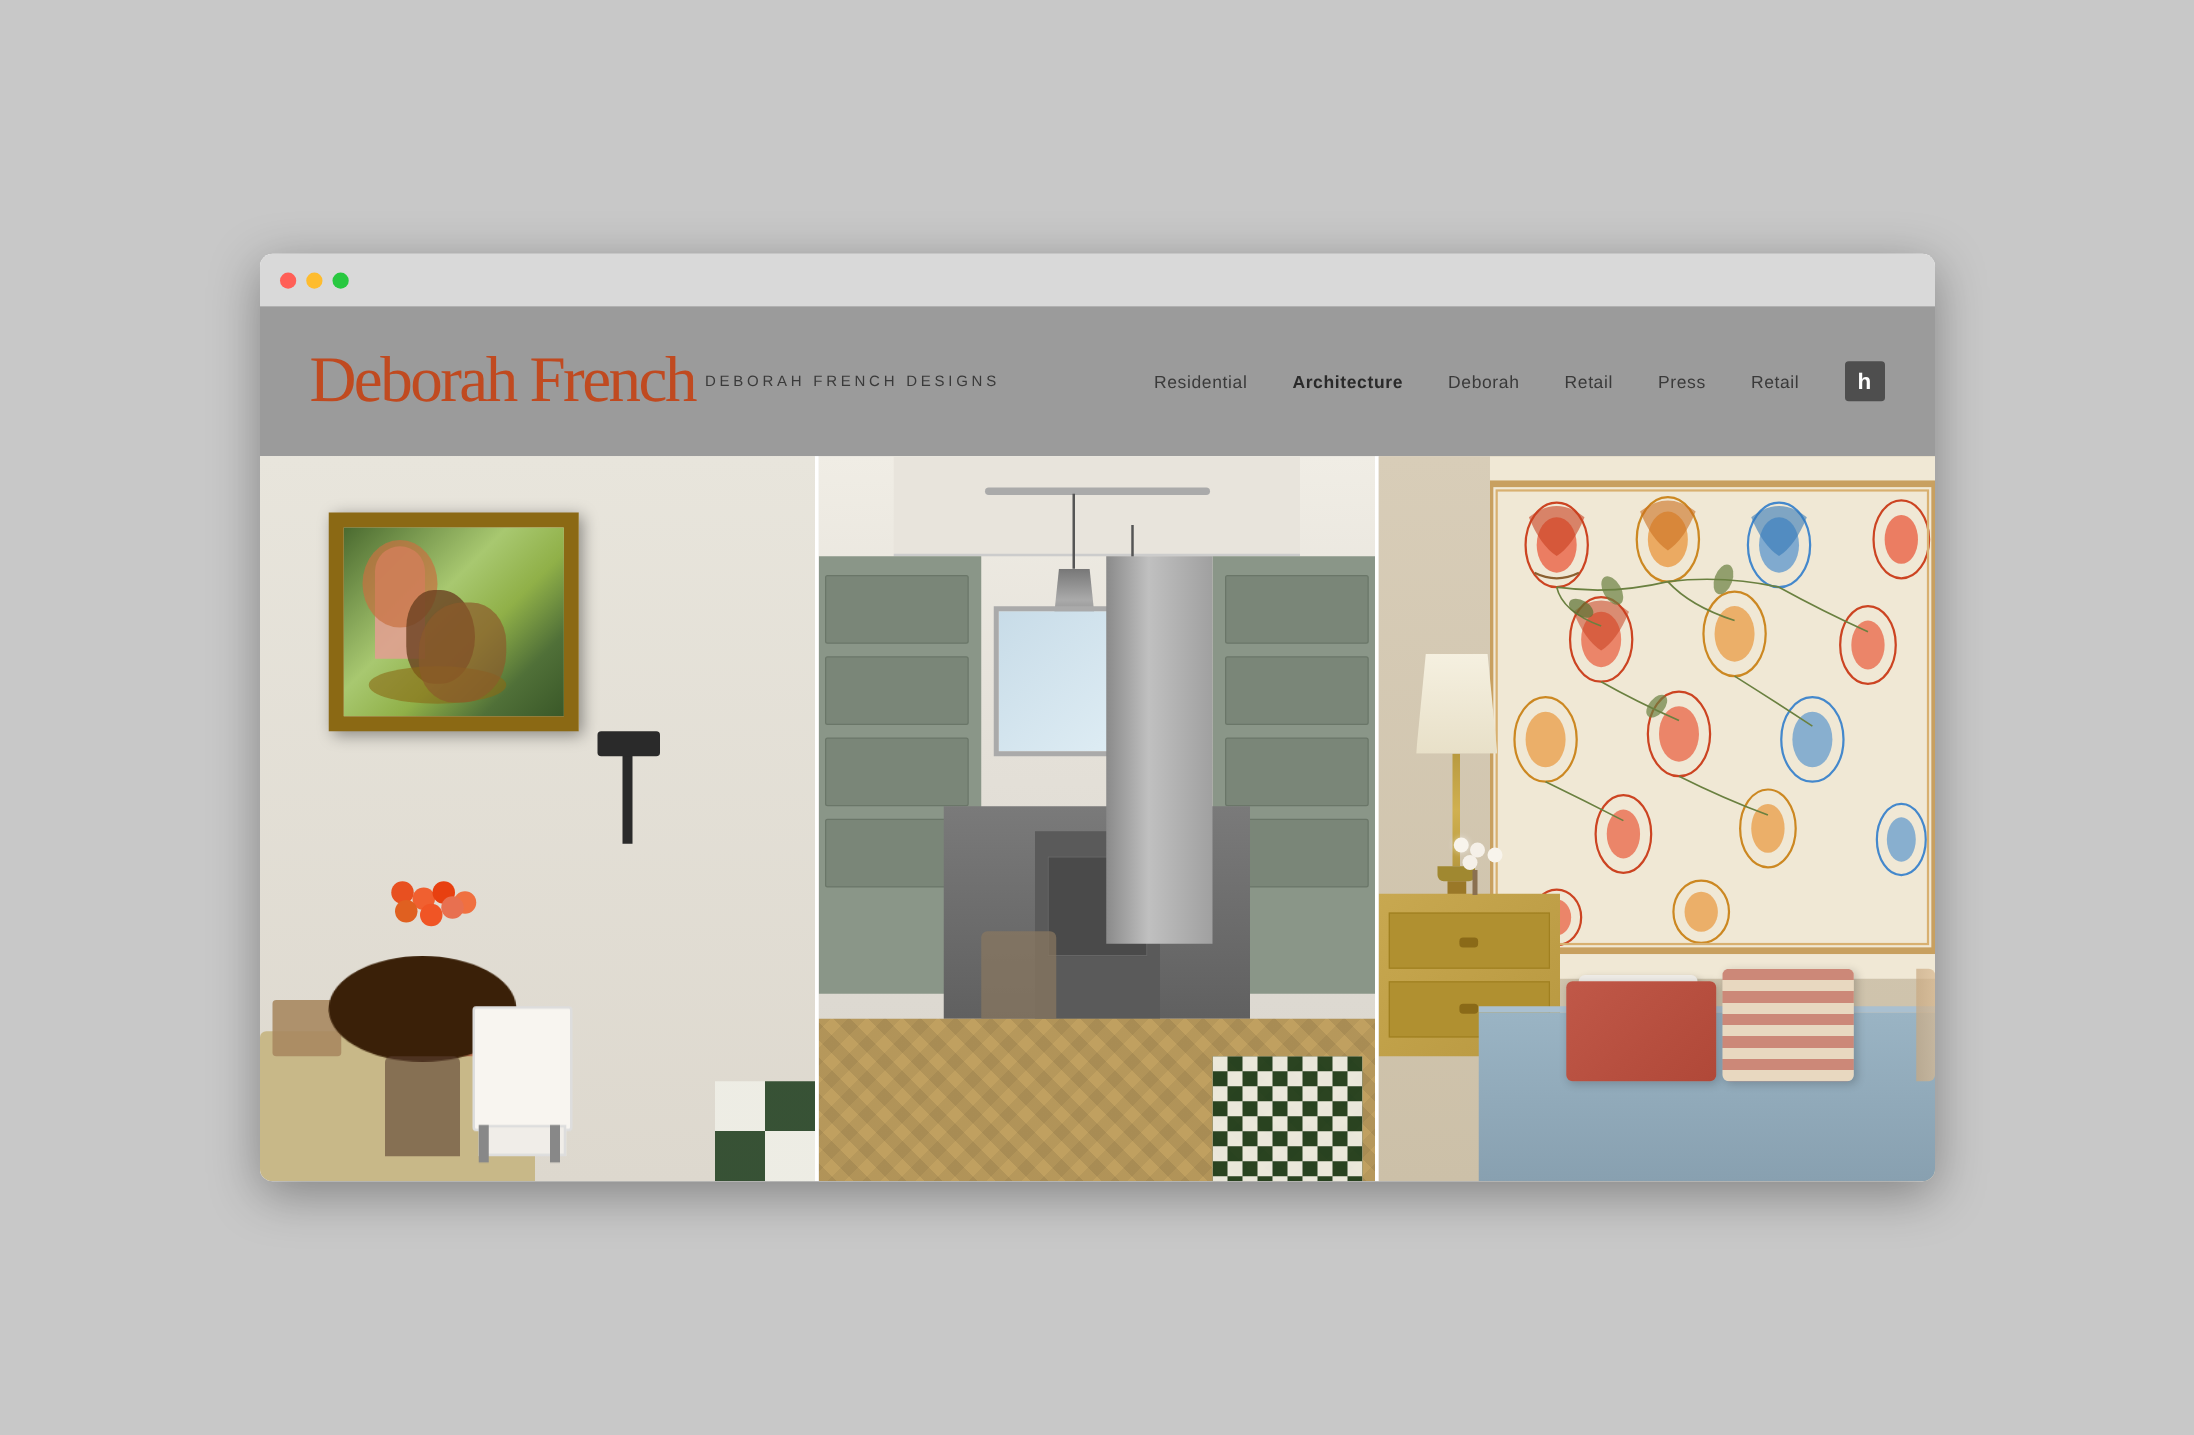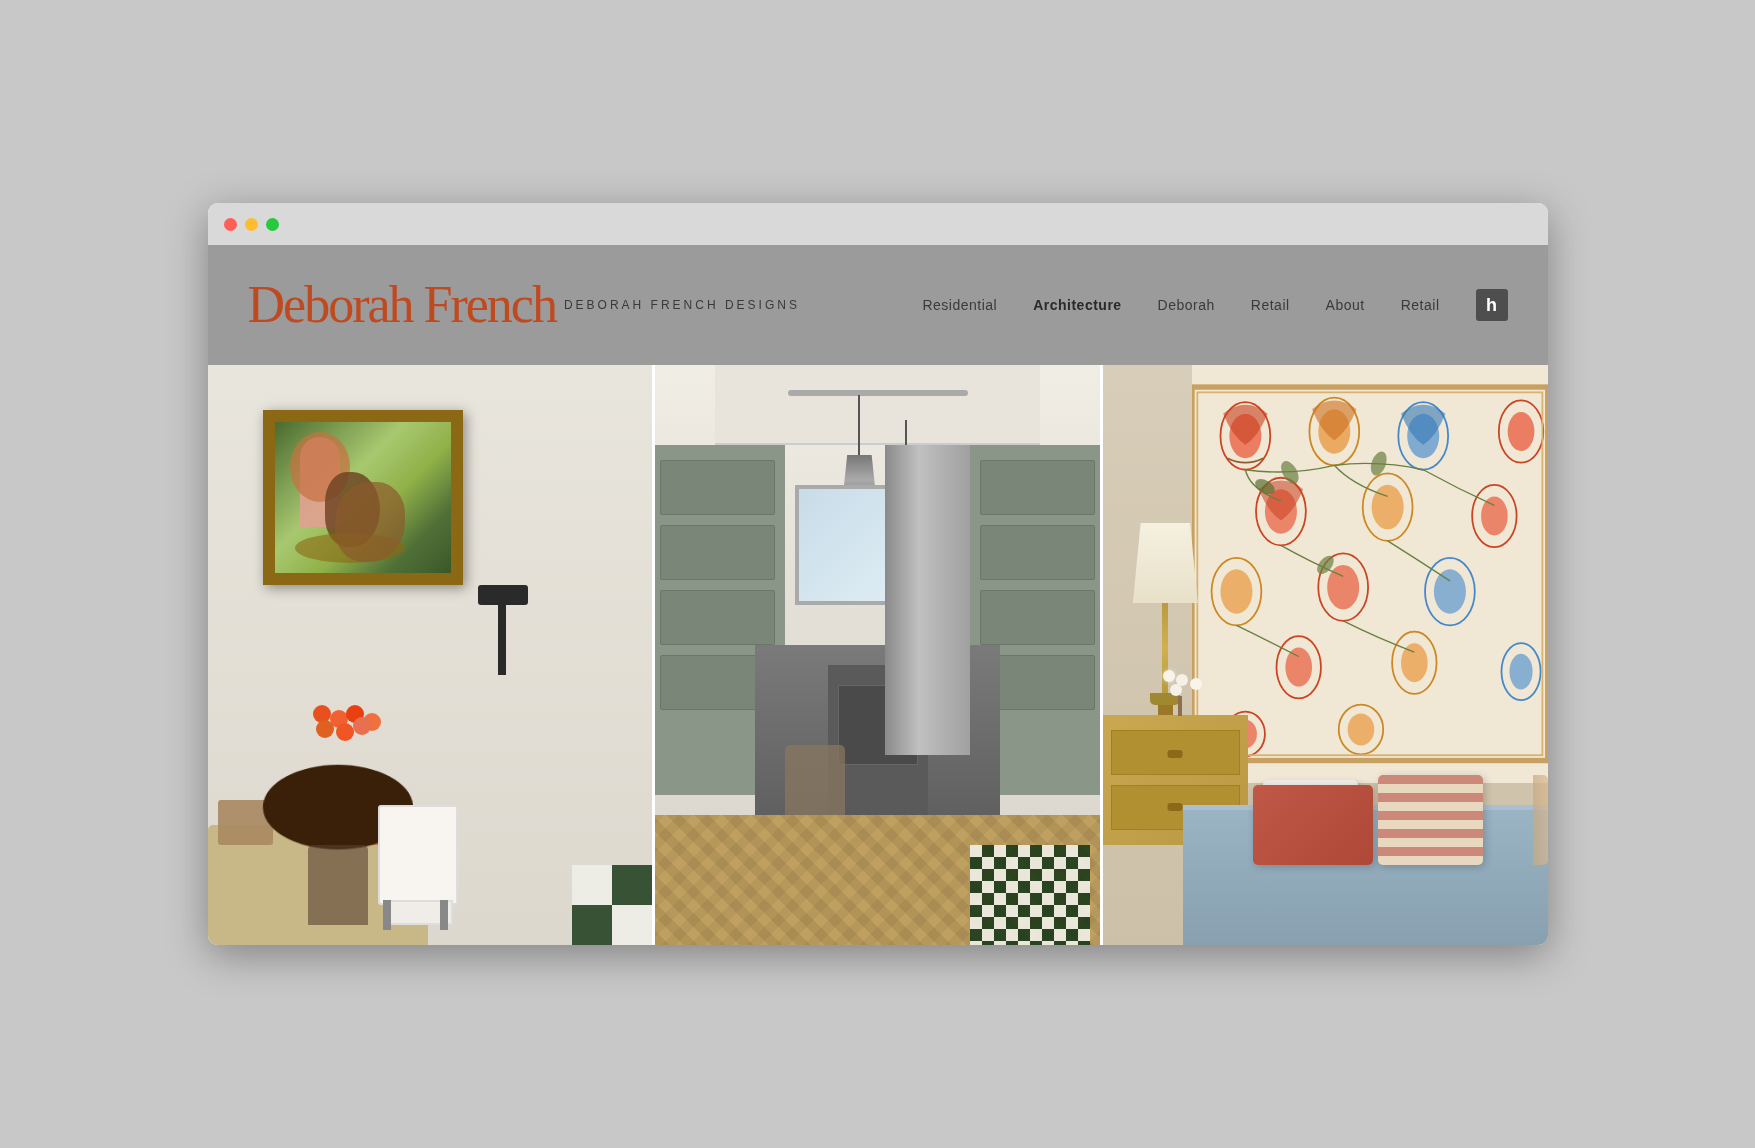--- a/index.html
+++ b/index.html
@@ -255,21 +255,21 @@
       <div class="logo-text">
         <span class="logo-name">DEBORAH FRENCH DESIGNS</span>
       </div>
     </div>
 
     <nav class="nav-menu">
       <a class="nav-item">Residential</a>
       <a class="nav-item active">Architecture</a>
       <a class="nav-item">Deborah</a>
       <a class="nav-item">Retail</a>
-      <a class="nav-item">About</a>
+      <a class="nav-item">Press</a>
       <a class="nav-item">Retail</a>
       <div class="houzz-icon">
         <span class="houzz-letter">h</span>
       </div>
     </nav>
   </header>
 
   <div class="image-grid">
 
     <div class="panel panel-1">

